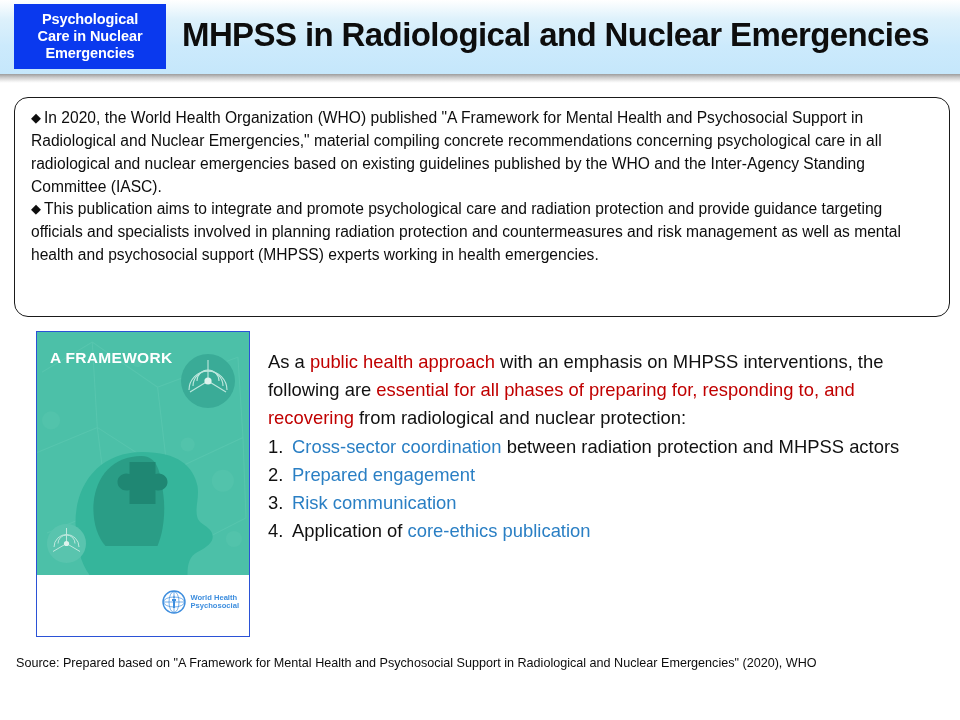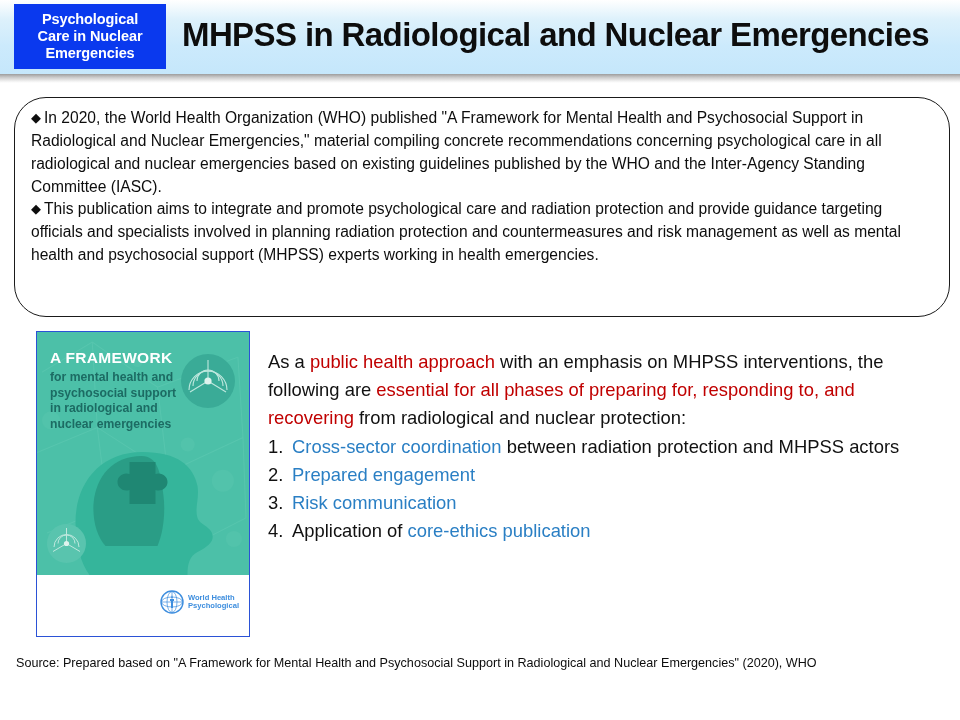--- a/index.html
+++ b/index.html
@@ -63,21 +63,21 @@
     letter-spacing: -0.6px;
     white-space: nowrap;
   }
 
   
   #intro-box {
     position: absolute;
     left: 14px; top: 97px;
     width: 936px; height: 220px;
     border: 1.4px solid #1a1a1a;
-    border-radius: 32px;
+    border-radius: 14px;
     background: #ffffff;
     padding: 9px 13px 6px 16px;
   }
   #intro-box p {
     font-size: 15.6px;
     line-height: 1.465;
     color: #0d0d0d;
     text-align: left;
   }
   .diamond {
@@ -262,39 +262,35 @@
               <path d="M19.5 19.5 L33 27.5"></path>
               <path d="M19.5 19.5 L6 27.5"></path>
             <path d="M11 19.5 A8.5 8.5 0 0 1 28 19.5"></path>
             <path d="M7 23 A12.5 12.5 0 0 1 32 23"></path>
           </g>
           <circle cx="19.5" cy="19.5" r="2.6" fill="#dff3ee"></circle>
         </svg>
       </div>
 
       <div id="cover-title">A FRAMEWORK</div>
-      <div id="cover-sub" style="white-space:pre-line">for mental health and
-psychosocial support
-in radiological and
-nuclear emergencies</div>
     </div>
 
     <div id="cover-footer">
       <div id="who-logo">
         <svg width="24" height="24" viewBox="0 0 24 24">
           <circle cx="12" cy="12" r="11" fill="none" stroke="#3e8ede" stroke-width="1.4"></circle>
           <g stroke="#3e8ede" stroke-width=".7" fill="none">
             <ellipse cx="12" cy="12" rx="5" ry="10.5"></ellipse>
             <ellipse cx="12" cy="12" rx="10.5" ry="5"></ellipse>
             <path d="M1.5 12 H22.5 M12 1.5 V22.5"></path>
           </g>
           <path d="M12 5 L12.9 8 L11.1 8 Z M10 9 L14 9 L14 11 L10 11 Z M11 11 L13 11 L13 18 L11 18 Z" fill="#3e8ede"></path>
         </svg>
         <div id="who-logo-text">World Health
-Psychological</div>
+Psychosocial</div>
       </div>
     </div>
   </div>
 
   <div id="body-text">
     <p><span>As a </span><span class="red">public health approach</span><span> with an emphasis on MHPSS interventions, the following are </span><span class="red">essential for all phases of preparing for, responding to, and recovering</span><span> from radiological and nuclear protection:</span></p>
 
     <ul id="list">
       <li>
         <span class="num">1.</span><span class="blue">Cross-sector coordination</span><span> between radiation protection and MHPSS actors</span>

